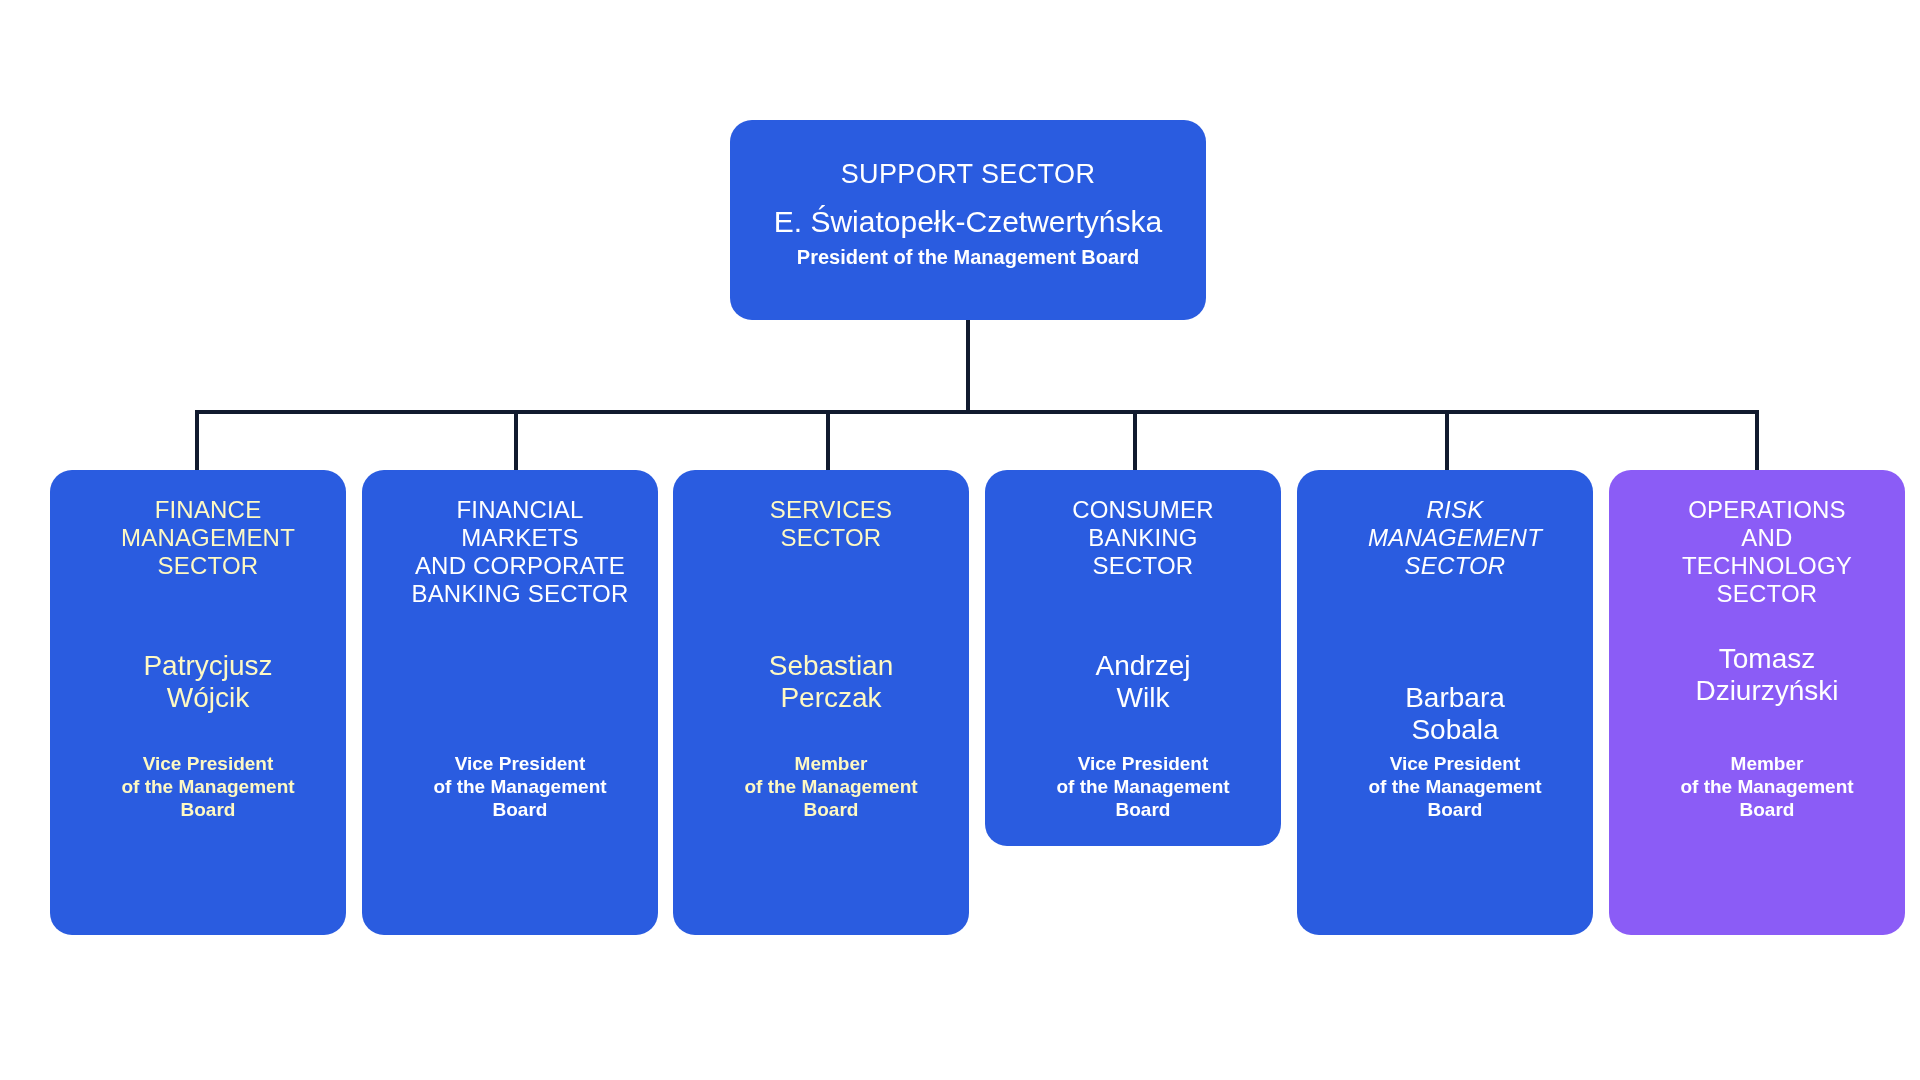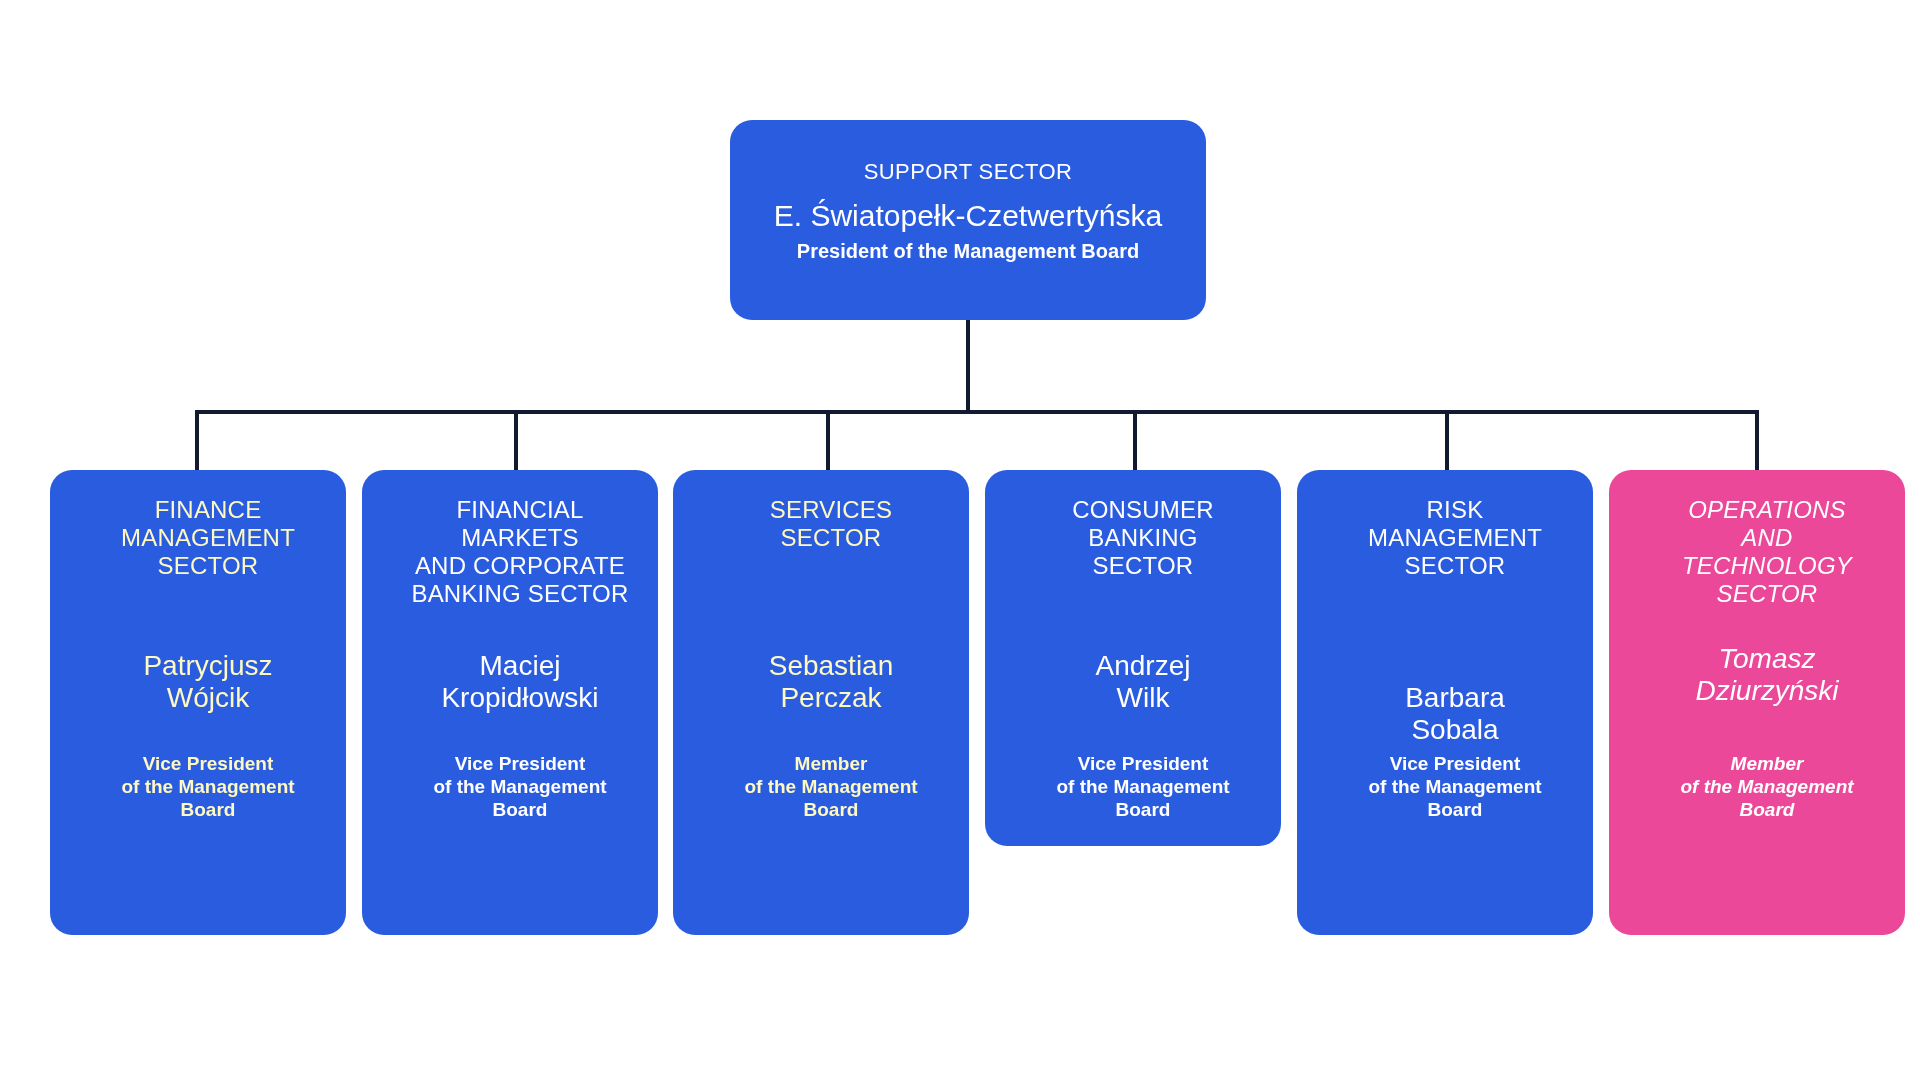--- a/index.html
+++ b/index.html
@@ -46,21 +46,21 @@
   #root-node {
     left: 730px;
     top: 120px;
     width: 476px;
     height: 200px;
     justify-content: flex-start;
     padding-top: 38px;
   }
 
   .root-sector {
-    font-size: 22px;
+    font-size: 27px;
     font-weight: 400;
     letter-spacing: 0.4px;
     line-height: 1.25;
     white-space: nowrap;
   }
 
   .root-person {
     margin-top: 12px;
     font-size: 30px;
     font-weight: 400;
@@ -133,41 +133,40 @@
   </div>
 
   <div class="node child-node" style="left: 50px; top: 470px; width: 296px; height: 465px; background: rgb(42, 92, 224); color: #fef9c3;">
     <div class="child-sector" style="position: absolute; left: 10px; right: 10px; top: 26px;">FINANCE<br>MANAGEMENT<br>SECTOR</div>
     <div class="child-person" style="position: absolute; left: 10px; right: 10px; top: 180px;">Patrycjusz<br>Wójcik</div>
     <div class="child-role" style="position: absolute; left: 10px; right: 10px; top: 282px;">Vice President<br>of the Management<br>Board</div>
   </div>
 
   <div class="node child-node" style="left: 362px; top: 470px; width: 296px; height: 465px; background: rgb(42, 92, 224); color: rgb(255, 255, 255);">
     <div class="child-sector" style="position: absolute; left: 10px; right: 10px; top: 26px;">FINANCIAL<br>MARKETS<br>AND CORPORATE<br>BANKING SECTOR</div>
-    <div class="child-person" style="position: absolute; left: 10px; right: 10px; top: 180px;">Maciej<br>Kropidłowski</div>
     <div class="child-role" style="position: absolute; left: 10px; right: 10px; top: 282px;">Vice President<br>of the Management<br>Board</div>
   </div>
 
   <div class="node child-node" style="left: 673px; top: 470px; width: 296px; height: 465px; background: rgb(42, 92, 224); color: #fef9c3;">
     <div class="child-sector" style="position: absolute; left: 10px; right: 10px; top: 26px;">SERVICES<br>SECTOR</div>
     <div class="child-person" style="position: absolute; left: 10px; right: 10px; top: 180px;">Sebastian<br>Perczak</div>
     <div class="child-role" style="position: absolute; left: 10px; right: 10px; top: 282px;">Member<br>of the Management<br>Board</div>
   </div>
 
   <div class="node child-node" style="left: 985px; top: 470px; width: 296px; height: 376px; background: rgb(42, 92, 224); color: rgb(255, 255, 255);">
     <div class="child-sector" style="position: absolute; left: 10px; right: 10px; top: 26px;">CONSUMER<br>BANKING<br>SECTOR</div>
     <div class="child-person" style="position: absolute; left: 10px; right: 10px; top: 180px;">Andrzej<br>Wilk</div>
     <div class="child-role" style="position: absolute; left: 10px; right: 10px; top: 282px;">Vice President<br>of the Management<br>Board</div>
   </div>
 
   <div class="node child-node" style="left: 1297px; top: 470px; width: 296px; height: 465px; background: rgb(42, 92, 224); color: rgb(255, 255, 255);">
-    <div class="child-sector" style="position: absolute; left: 10px; right: 10px; top: 26px;">RISK<br>MANAGEMENT<br>SECTOR</div>
+    <div class="child-sector" style="position: absolute; left: 10px; right: 10px; top: 26px; font-style: italic;">RISK<br>MANAGEMENT<br>SECTOR</div>
     <div class="child-person" style="position: absolute; left: 10px; right: 10px; top: 180px; margin-top: 32px;">Barbara<br>Sobala</div>
     <div class="child-role" style="position: absolute; left: 10px; right: 10px; top: 282px;">Vice President<br>of the Management<br>Board</div>
   </div>
 
-  <div class="node child-node" style="left: 1609px; top: 470px; width: 296px; height: 465px; background: #ec4899; color: rgb(255, 255, 255); font-style: italic;">
+  <div class="node child-node" style="left: 1609px; top: 470px; width: 296px; height: 465px; background: #8b5cf6; color: rgb(255, 255, 255);">
     <div class="child-sector" style="position: absolute; left: 10px; right: 10px; top: 26px;">OPERATIONS<br>AND<br>TECHNOLOGY<br>SECTOR</div>
     <div class="child-person" style="position: absolute; left: 10px; right: 10px; top: 173px;">Tomasz<br>Dziurzyński</div>
     <div class="child-role" style="position: absolute; left: 10px; right: 10px; top: 282px;">Member<br>of the Management<br>Board</div>
   </div>
 
 </div>
 
 </body></html>

